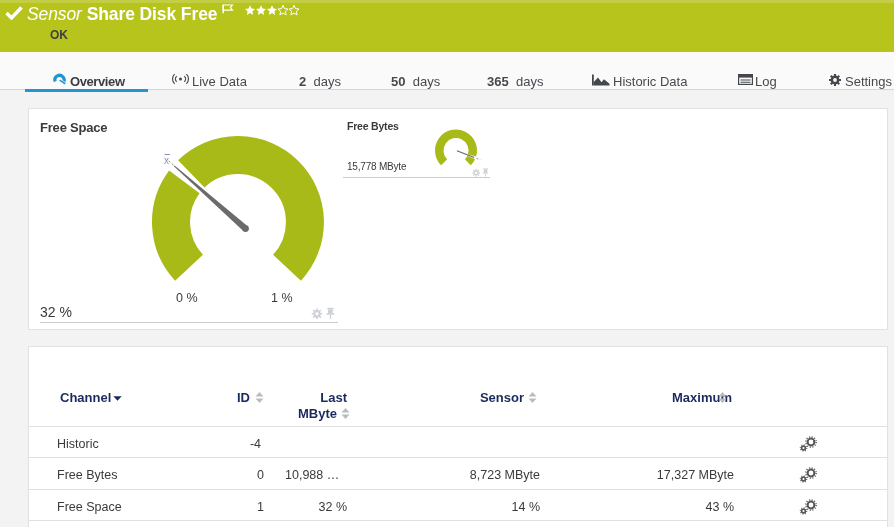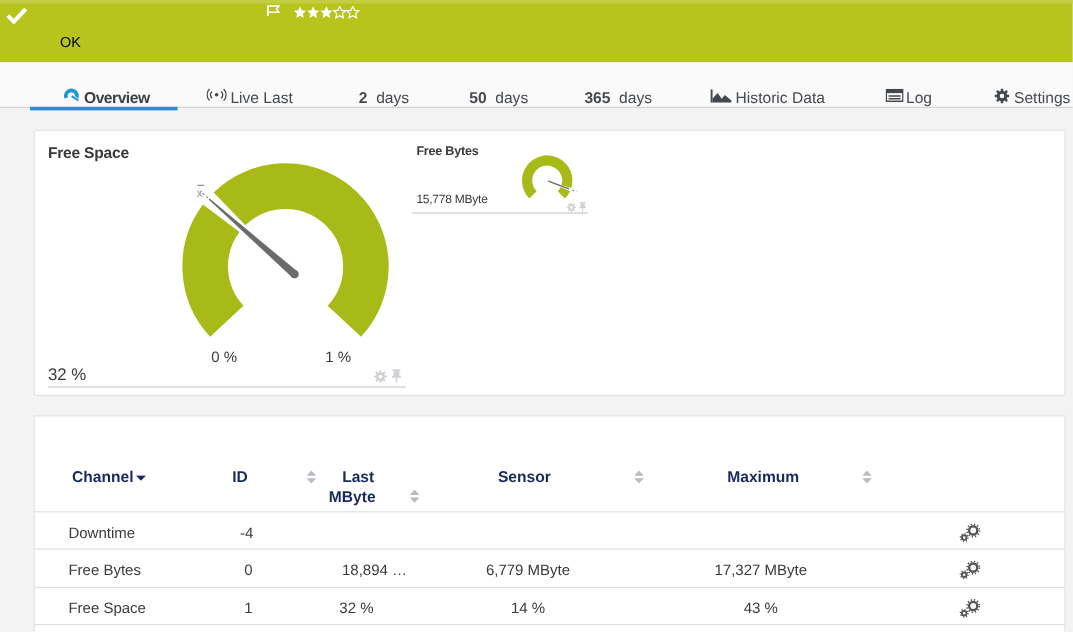--- a/index.html
+++ b/index.html
@@ -3,44 +3,45 @@
 *{margin:0;padding:0;box-sizing:border-box}
 html,body{width:894px;height:527px;overflow:hidden}
 body{font-family:"Liberation Sans",sans-serif;background:#f3f3f3;position:relative}
 .abs{position:absolute}
 
 #hdr{position:absolute;top:0;left:0;width:894px;height:52px;background:#b7c41c}
 #hdr .hi{position:absolute;top:0;left:0;width:894px;height:3px;background:#c4ce44}
 #title{position:absolute;left:27px;top:4px;color:#fff;font-size:17.5px;letter-spacing:-0.1px;white-space:nowrap}
 #title .sn{font-style:italic;font-weight:400}
 #title .nm{font-weight:700}
-#ok{position:absolute;left:50px;top:28px;color:#000000;font-size:12px;font-weight:400}
+#ok{position:absolute;left:50px;top:28px;color:#404040;font-size:12px;font-weight:700}
 
 #tabs{position:absolute;top:52px;left:0;width:894px;height:38px;background:#fafafa;border-bottom:1px solid #d5d5d5}
 .tab{position:absolute;top:0;height:38px;font-size:13px;color:#464a4e;white-space:nowrap}
 .tab .txt{position:absolute;top:21.5px;left:0}
 #uline{position:absolute;left:25px;top:89px;width:123px;height:3px;background:#2396d2;z-index:3}
 
 #p1{position:absolute;left:28px;top:108px;width:860px;height:222px;background:#fff;border:1px solid #e2e2e2}
 #p2{position:absolute;left:28px;top:346px;width:860px;height:190px;background:#fff;border:1px solid #e2e2e2}
 .celltitle{position:absolute;font-weight:700;color:#3a3a3a}
 .cellval{position:absolute;color:#3a3a3a}
 .cline{position:absolute;height:1px;background:#ccc}
 
 .th{position:absolute;font-size:13px;font-weight:700;color:#1b2a5e;white-space:nowrap}
 .td{position:absolute;font-size:12.5px;color:#3a3a3a;white-space:nowrap}
 .rline{position:absolute;left:0;height:1px;background:#e0e0e0;width:860px}
-.r{text-align:center}
+.r{text-align:right}
 </style></head><body>
 
 <div id="hdr">
     <div class="hi"></div>
   <svg class="abs" style="left:5px;top:6px" width="18" height="14" viewBox="0 0 18 14">
     <path d="M1.5,7 L6.5,12 L16.5,1.5" stroke="#fff" stroke-width="3.4" fill="none"></path>
   </svg>
+  <div id="title"><span class="sn">Sensor</span> <span class="nm">Share Disk Free</span></div>
   <svg class="abs" style="left:222px;top:4px" width="12" height="10" viewBox="0 0 12 10">
     <path d="M1.2,0.8 V9.3" stroke="#fff" stroke-width="1.5" fill="none"></path>
     <path d="M1.2,1.0 H10.4 L8.4,3.6 L10.4,6.2 H1.2 Z" fill="none" stroke="#fff" stroke-width="1.2"></path>
   </svg>
   <svg class="abs" style="left:245px;top:5px" width="56" height="11" viewBox="0 0 56 11">
     <g fill="#fff">
       <path id="st" d="M5,0.3 L6.5,3.6 L10,4 L7.4,6.4 L8.1,9.9 L5,8.1 L1.9,9.9 L2.6,6.4 L0,4 L3.5,3.6 Z"></path>
       <use href="#st" x="11"></use>
         <use href="#st" x="22"></use>
     </g>
@@ -64,21 +65,21 @@
   <div class="tab" style="left:172px">
       <svg class="abs" style="top:21px" width="17" height="12" viewBox="0 0 17 12">
         <g stroke="#44484c" fill="none" stroke-width="1.1">
           <path d="M4.7,3.2 A3.6,3.6 0 0 0 4.7,8.8"></path>
           <path d="M2.6,1.2 A6.6,6.6 0 0 0 2.6,10.8"></path>
           <path d="M12.3,3.2 A3.6,3.6 0 0 1 12.3,8.8"></path>
           <path d="M14.4,1.2 A6.6,6.6 0 0 1 14.4,10.8"></path>
         </g>
         <circle cx="8.5" cy="6" r="1.5" fill="#44484c"></circle>
       </svg>
-      <div class="txt" style="left:20px">Live Last</div>
+      <div class="txt" style="left:20px">Live Data</div>
     </div>
   <div class="tab" style="left:299px">
       <div class="txt"><b>2</b>&nbsp; days</div>
     </div>
   <div class="tab" style="left:391px">
       <div class="txt"><b>50</b>&nbsp; days</div>
     </div>
   <div class="tab" style="left:487px">
       <div class="txt"><b>365</b>&nbsp; days</div>
     </div>
@@ -181,21 +182,21 @@
 
 <div id="p2"></div>
 <div class="th" style="left:60px;top:390px">Channel</div>
 <svg class="abs" style="left:113px;top:396px" width="9" height="5" viewBox="0 0 9 5">
     <path d="M0.3,0.3 H8.7 L4.5,4.7 Z" fill="#1b2a5e"></path>
   </svg>
 <div class="th r" style="left:150px;top:390px;width:100px">ID</div>
 <div class="th r" style="left:250px;top:390px;width:97px">Last</div>
 <div class="th r" style="left:250px;top:406px;width:87px">MByte</div>
 <div class="th r" style="left:350px;top:390px;width:174px">Sensor</div>
-<div class="th r" style="left:554px;top:390px;width:164px">Maximum</div>
+<div class="th r" style="left:568px;top:390px;width:164px">Maximum</div>
 
 <svg class="abs" style="left:255px;top:392px" width="9" height="11" viewBox="0 0 9 11">
     <path d="M4.5,0 L8.5,4.5 H0.5 Z" fill="#b8bcc0"></path>
     <path d="M4.5,11 L8.5,6.5 H0.5 Z" fill="#b8bcc0"></path>
   </svg>
 <svg class="abs" style="left:341px;top:408px" width="9" height="11" viewBox="0 0 9 11">
     <path d="M4.5,0 L8.5,4.5 H0.5 Z" fill="#b8bcc0"></path>
     <path d="M4.5,11 L8.5,6.5 H0.5 Z" fill="#b8bcc0"></path>
   </svg>
 <svg class="abs" style="left:528px;top:392px" width="9" height="11" viewBox="0 0 9 11">
@@ -205,27 +206,27 @@
 <svg class="abs" style="left:718px;top:392px" width="9" height="11" viewBox="0 0 9 11">
     <path d="M4.5,0 L8.5,4.5 H0.5 Z" fill="#b8bcc0"></path>
     <path d="M4.5,11 L8.5,6.5 H0.5 Z" fill="#b8bcc0"></path>
   </svg>
 
 <div class="rline" style="left:28px;top:426px"></div>
 <div class="rline" style="left:28px;top:457px"></div>
 <div class="rline" style="left:28px;top:489px"></div>
 <div class="rline" style="left:28px;top:520px"></div>
 
-<div class="td" style="left:57px;top:437px">Downtime</div>
+<div class="td" style="left:57px;top:437px">Historic</div>
 <div class="td r" style="left:150px;top:437px;width:111px">-4</div>
 
 <div class="td" style="left:57px;top:468px">Free Bytes</div>
 <div class="td r" style="left:150px;top:468px;width:114px">0</div>
-<div class="td" style="left:285px;top:468px">18,894 …</div>
-<div class="td r" style="left:340px;top:468px;width:200px">6,779 MByte</div>
+<div class="td" style="left:285px;top:468px">10,988 …</div>
+<div class="td r" style="left:340px;top:468px;width:200px">8,723 MByte</div>
 <div class="td r" style="left:534px;top:468px;width:200px">17,327 MByte</div>
 
 <div class="td" style="left:57px;top:500px">Free Space</div>
 <div class="td r" style="left:150px;top:500px;width:114px">1</div>
 <div class="td r" style="left:247px;top:500px;width:100px">32 %</div>
 <div class="td r" style="left:340px;top:500px;width:200px">14 %</div>
 <div class="td r" style="left:534px;top:500px;width:200px">43 %</div>
 
 <svg class="abs" style="left:799px;top:436px" width="19" height="16" viewBox="0 0 19 16">
     <g fill="none" stroke="#555">

